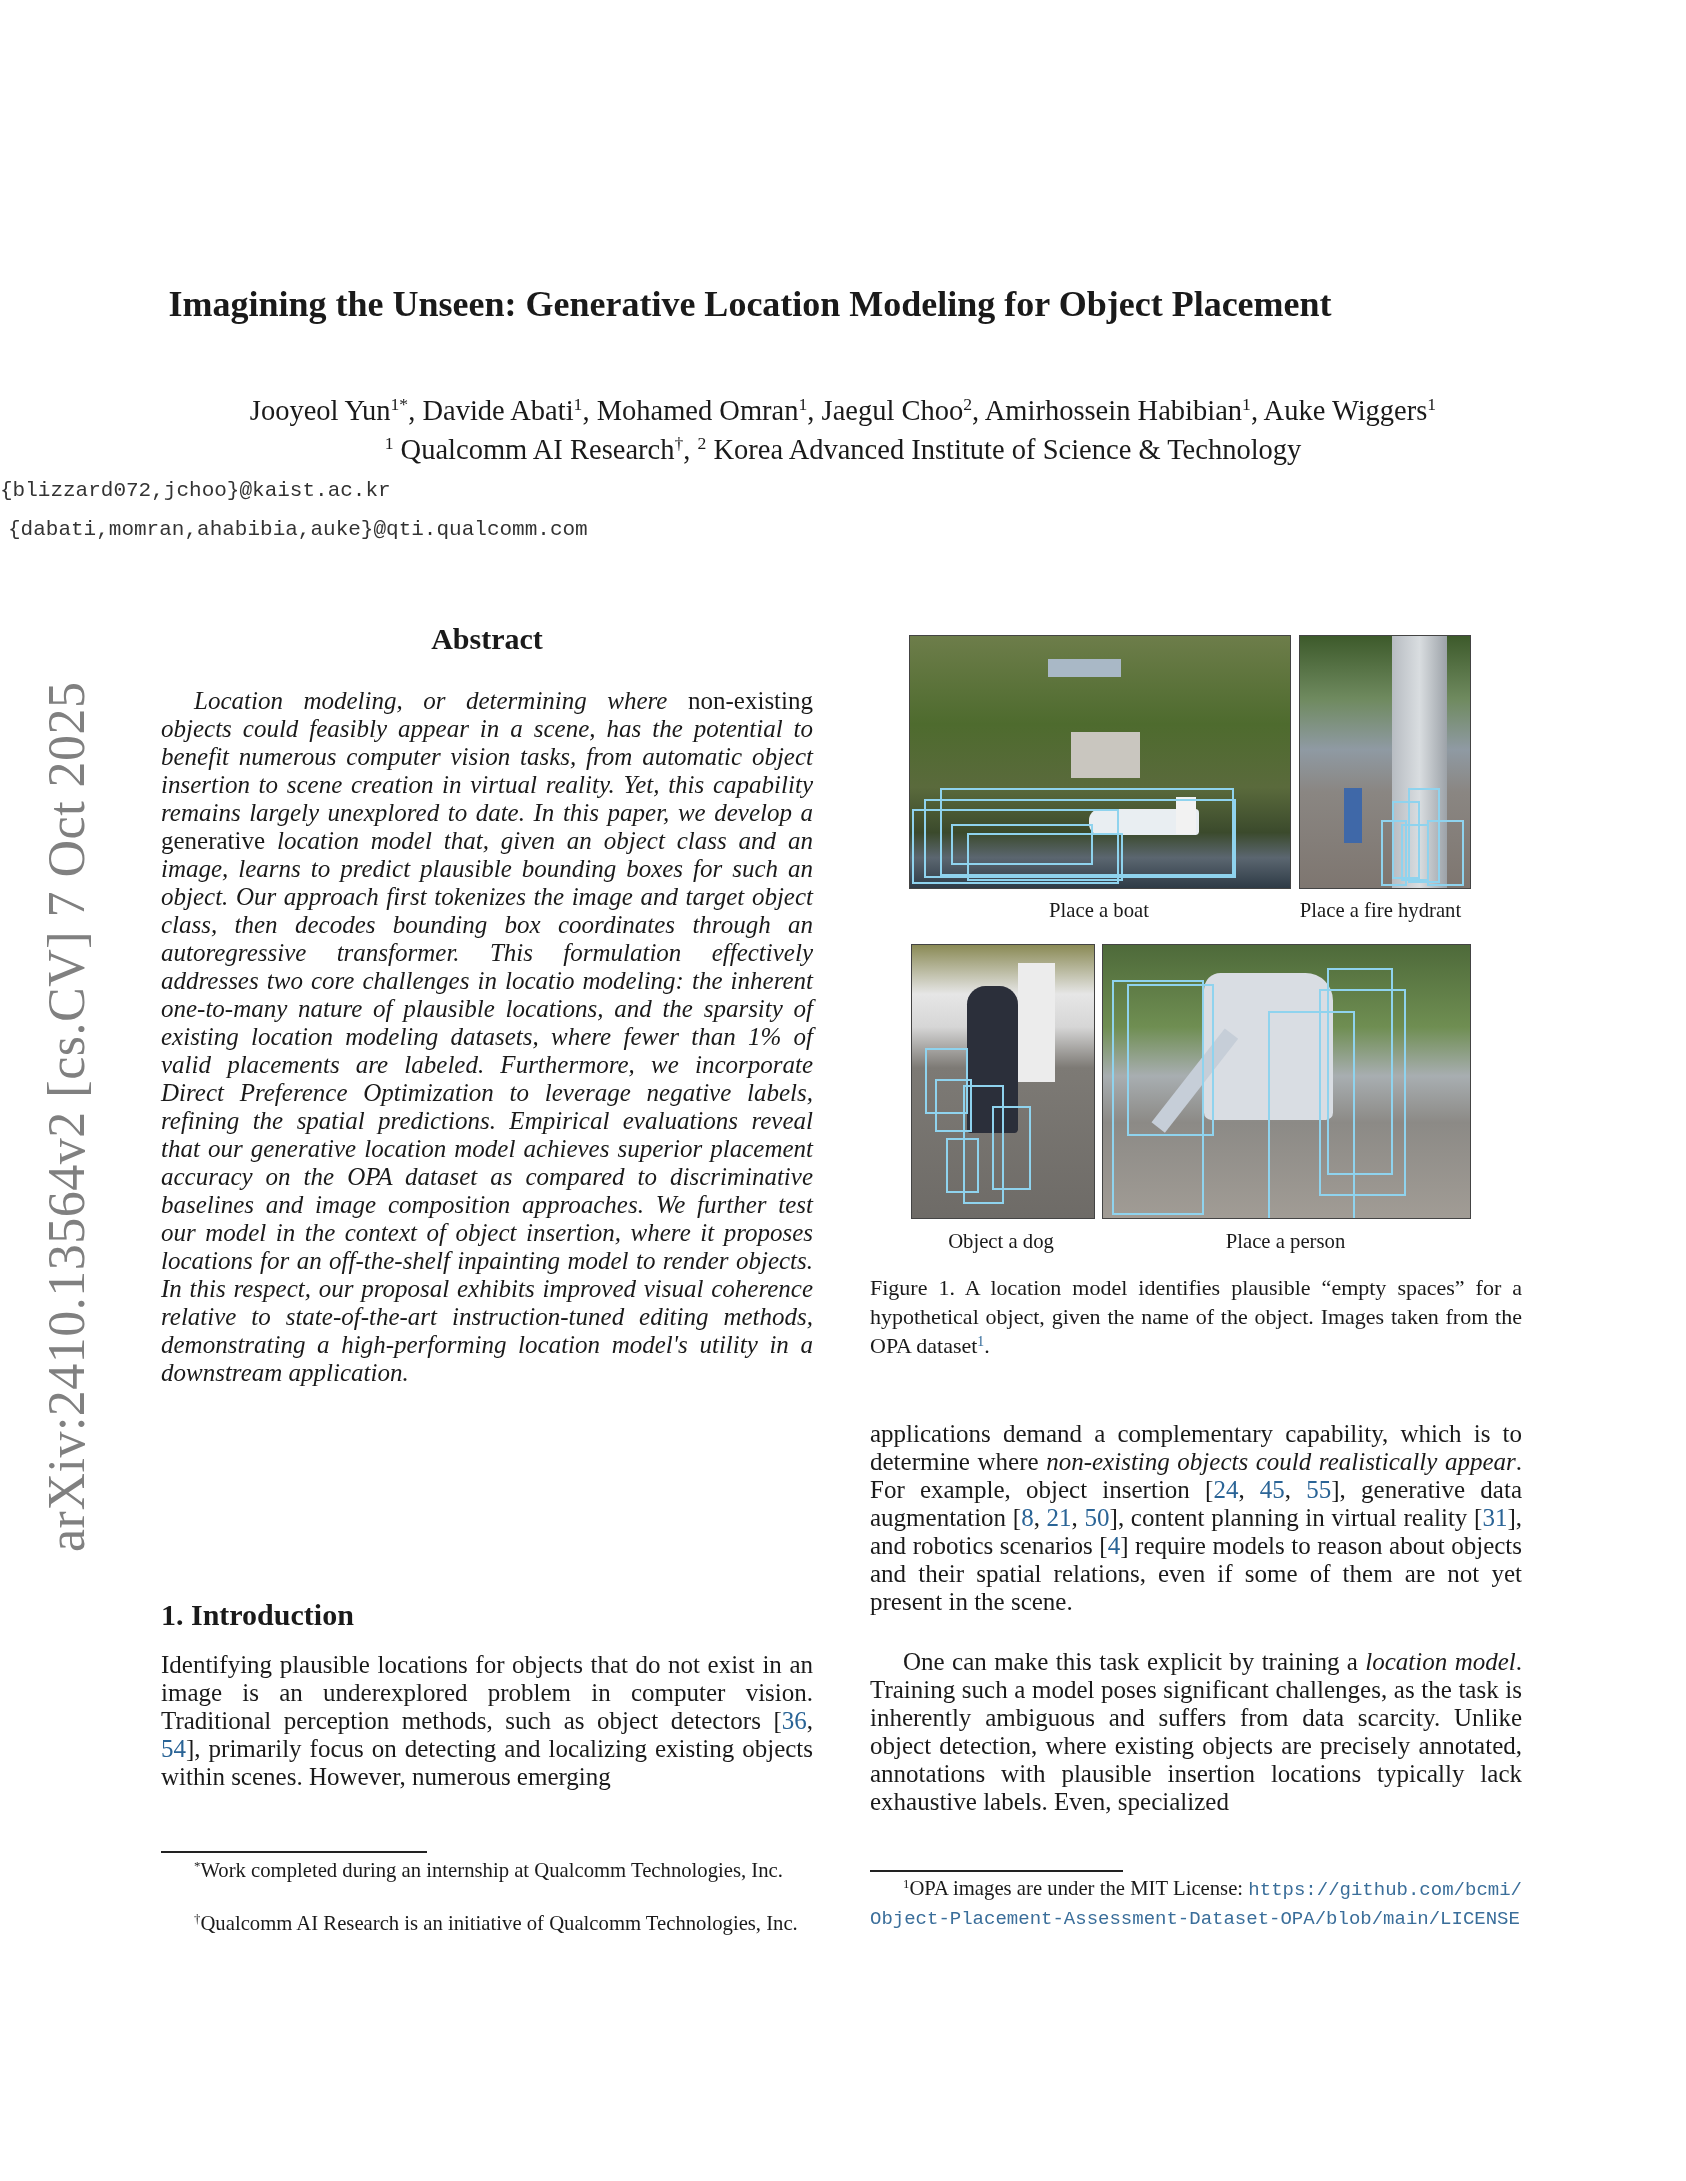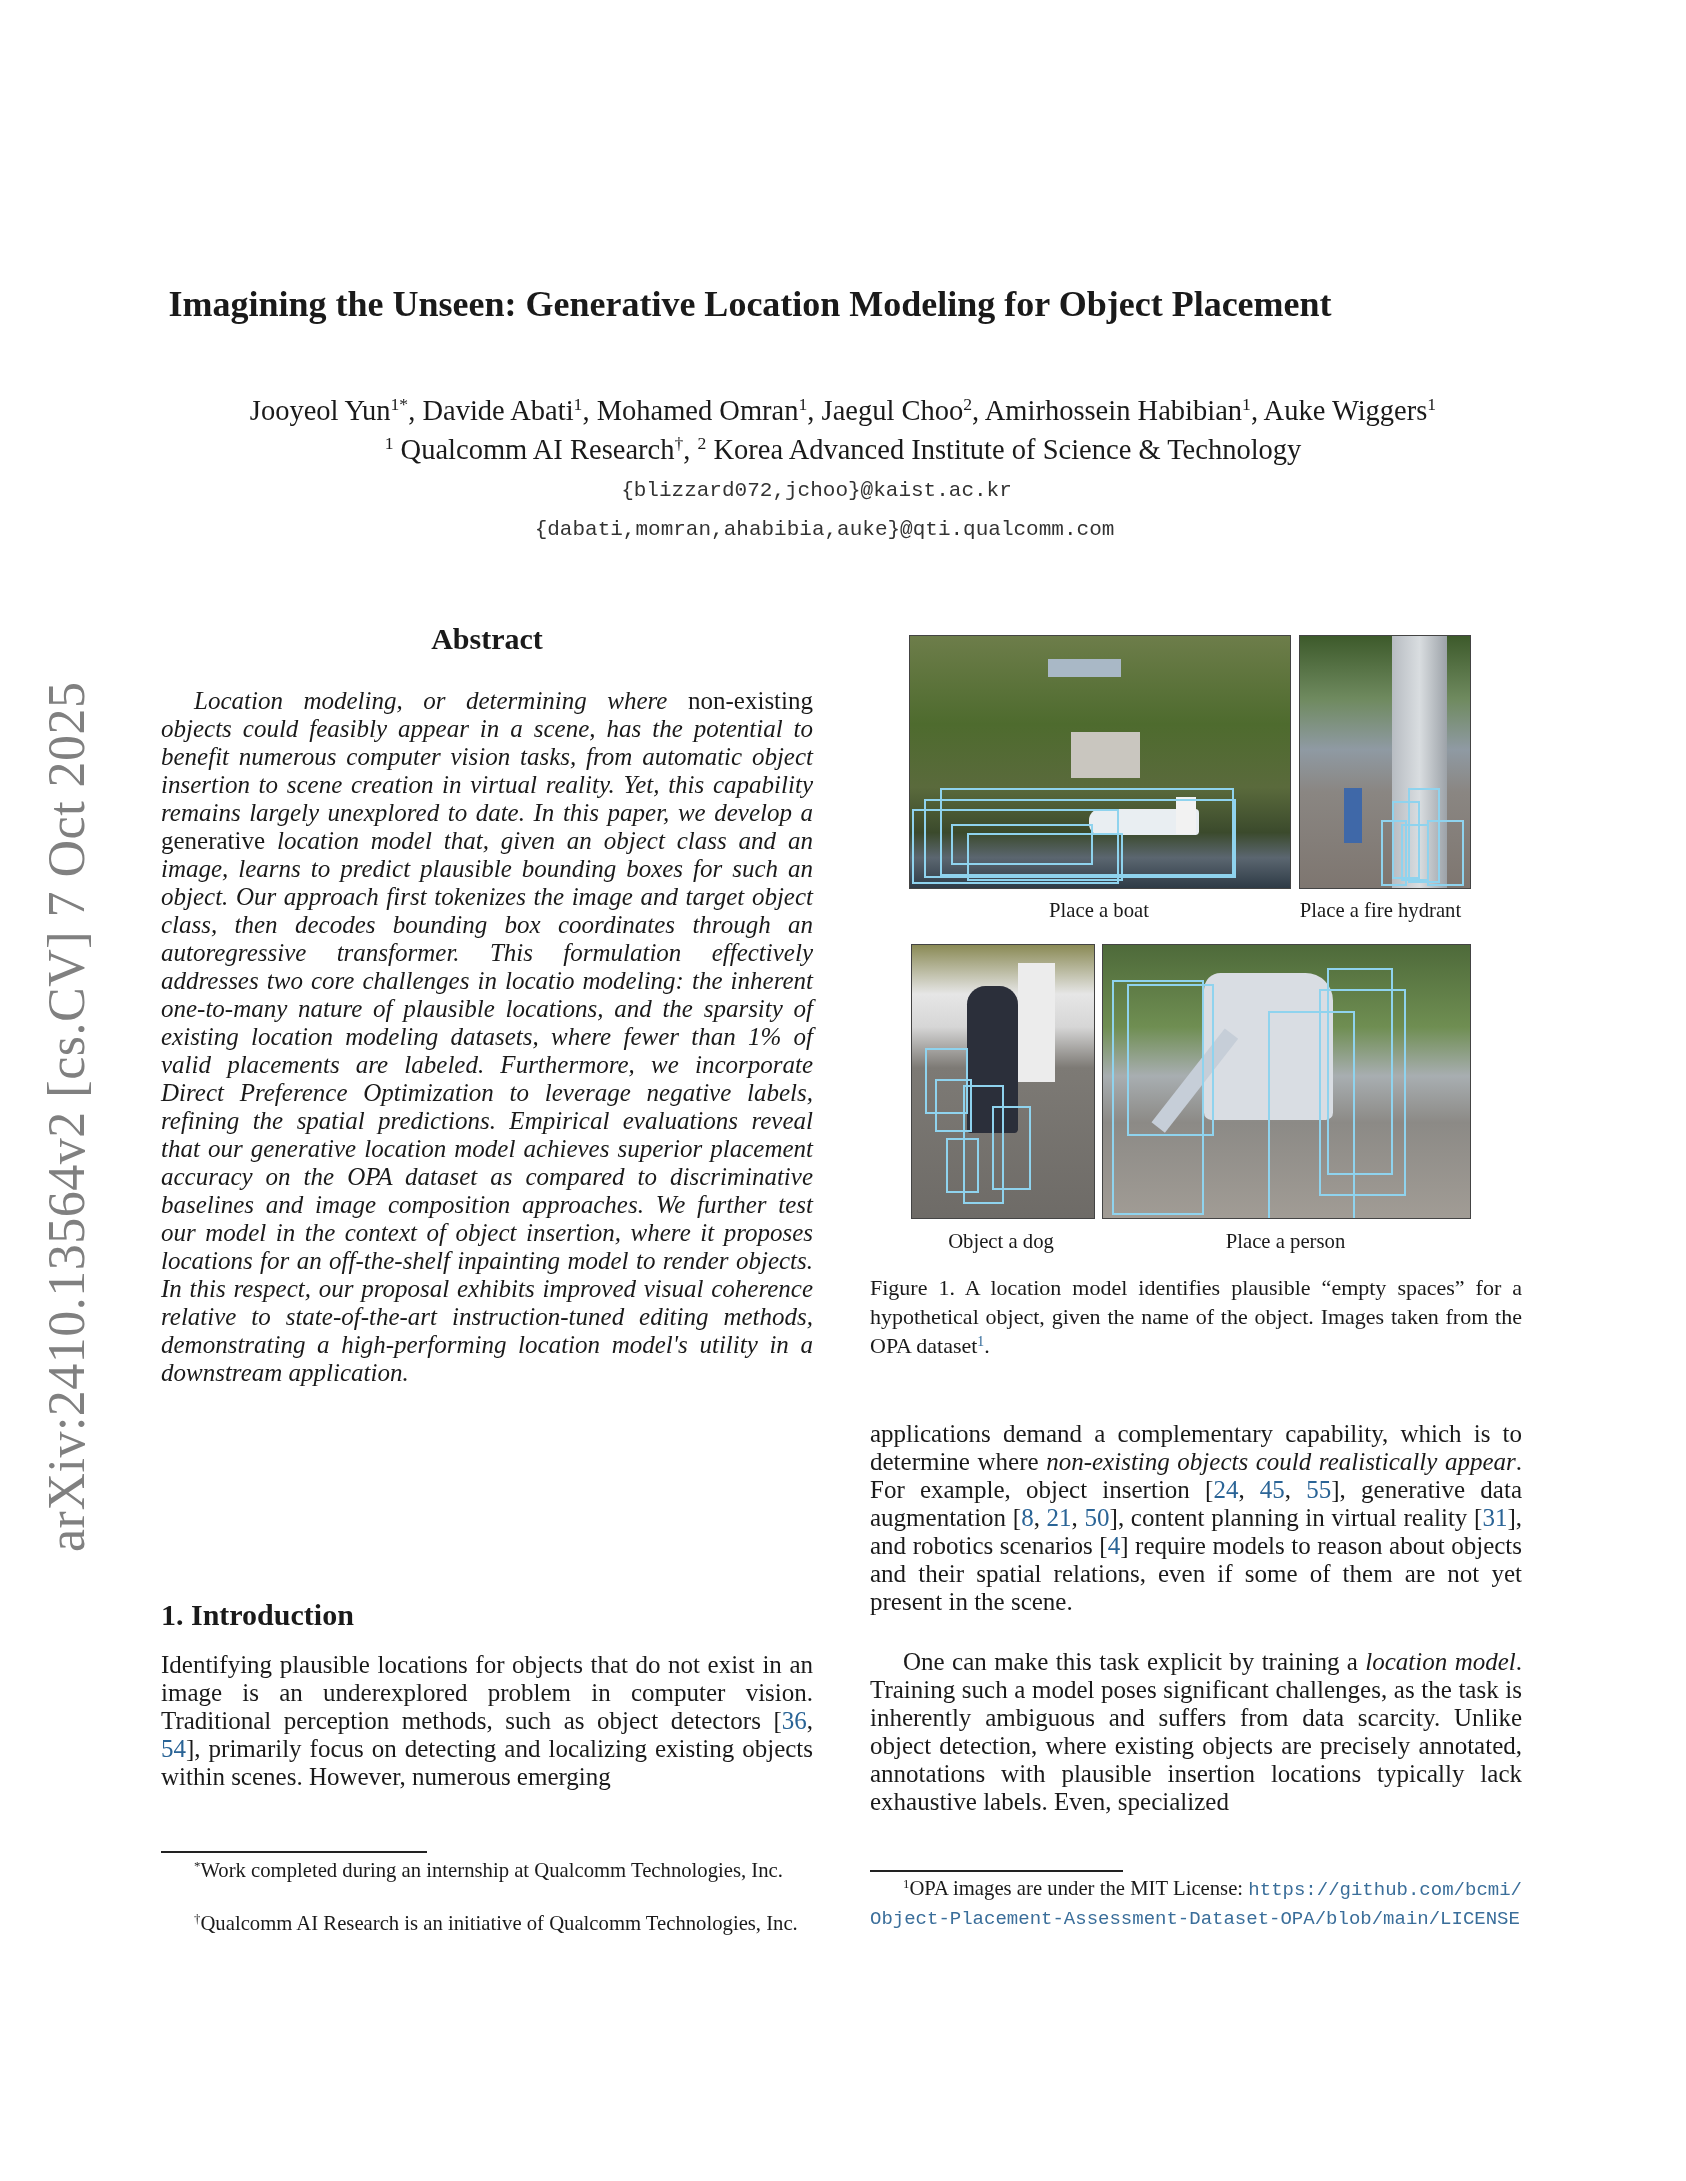--- a/index.html
+++ b/index.html
@@ -2,21 +2,21 @@
 <html style="font-size:14.7px"><head>
 <meta charset="utf-8">
 <style>
   html, body { margin: 0; padding: 0; background: #ffffff; }
   body { width: 1686px; height: 2182px; position: relative; overflow: hidden;
          font-family: "Liberation Serif", serif; color: #1a1a1a; }
   .abs { position: absolute; }
   .title { left: 0; width: 1500px; top: 283px; text-align: center; font-size: 36px; font-weight: bold; }
   .authors { left: 0; width: 1686px; top: 395px; text-align: center; font-size: 28.5px; }
   .affil { left: 0; width: 1686px; top: 434px; text-align: center; font-size: 28.5px; }
-  .email { left: 0; width: 1633px; text-align: center; font-family: "Liberation Mono", monospace; font-size: 21px; color: #333; }
+  .email { left: 0; width: 1633px; font-family: "Liberation Mono", monospace; font-size: 21px; color: #333; }
   .email1 { top: 479px; } .email2 { top: 518px; padding-left: 8px; }
   sup { font-size: 0.62em; vertical-align: 0.55em; line-height: 0; }
   .arxiv { left: 37px; top: 1552px; transform-origin: left top; transform: rotate(-90deg);
            font-size: 52px; color: #808080; white-space: nowrap; letter-spacing: 0.5px; }
   .col-left { left: 161px; width: 652px; }
   .col-right { left: 870px; width: 652px; }
   .abstract-h { left: 161px; width: 652px; top: 622px; text-align: center; font-size: 30px; font-weight: bold; }
   .para { font-size: 25px; line-height: 28px; text-align: justify; }
   .para.it { font-style: italic; }
   .indent { text-indent: 33px; }

